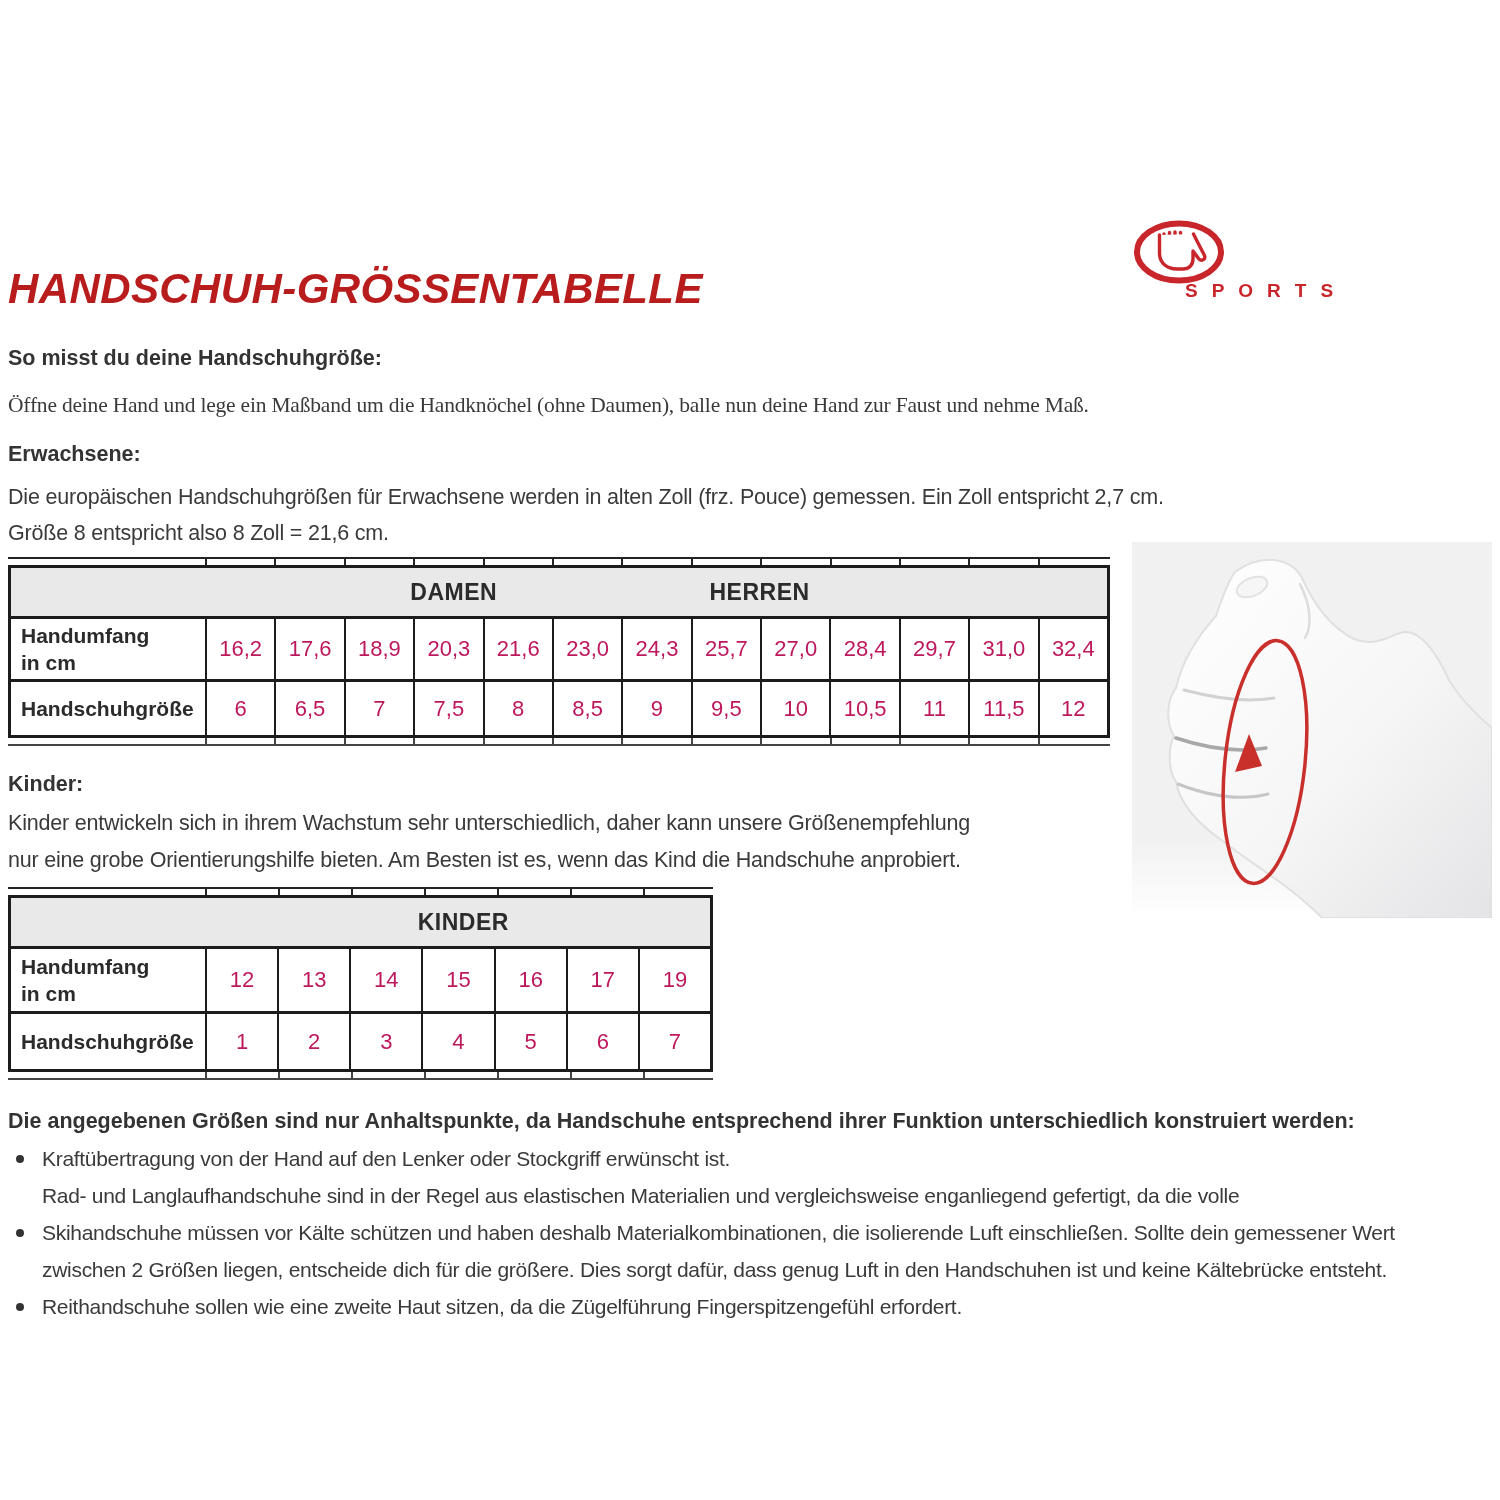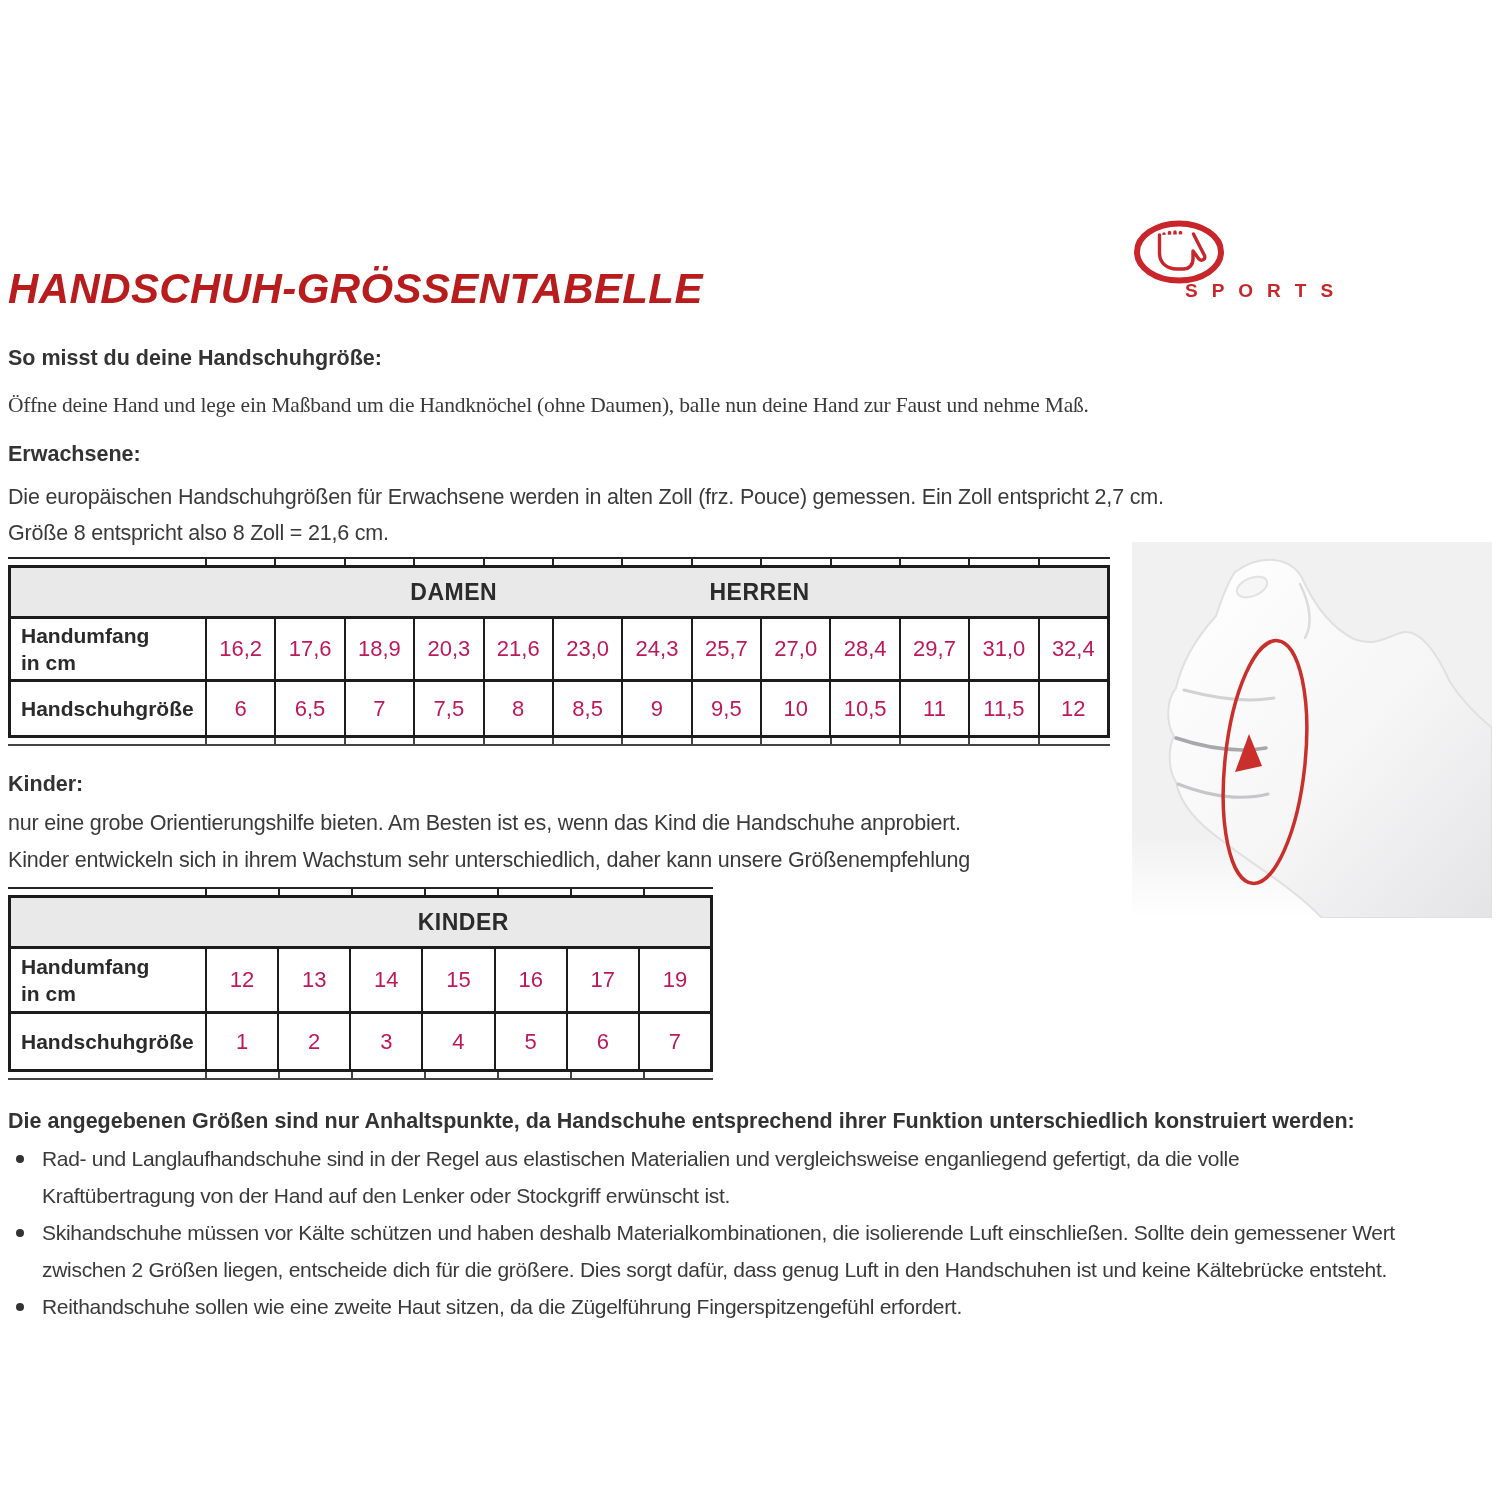--- a/index.html
+++ b/index.html
@@ -202,22 +202,22 @@
         <div class="cell">12</div>
       </div>
     </div>
     <div class="ruler bottom">
         <span class="ticks a"></span>
       </div>
   </div>
 
   <div class="bold-line kids-heading">Kinder:</div>
   <div class="kids-text">
+    <div>Kinder entwickeln sich in ihrem Wachstum sehr unterschiedlich, daher kann unsere Größenempfehlung</div>
     <div>nur eine grobe Orientierungshilfe bieten. Am Besten ist es, wenn das Kind die Handschuhe anprobiert.</div>
-    <div>Kinder entwickeln sich in ihrem Wachstum sehr unterschiedlich, daher kann unsere Größenempfehlung</div>
   </div>
 
   <div class="tablewrap kids" style="margin-top:8px;width:705px;">
     <div class="ruler top">
         <span class="ticks k"></span>
       </div>
     <div class="gtable kids-g">
       <div class="trow header">
         <span class="gh" style="left:64.7%">KINDER</span>
       </div>
@@ -246,22 +246,22 @@
       </div>
     </div>
     <div class="ruler bottom">
         <span class="ticks k"></span>
       </div>
   </div>
 
   <div class="bold-line notes-heading">Die angegebenen Größen sind nur Anhaltspunkte, da Handschuhe entsprechend ihrer Funktion unterschiedlich konstruiert werden:</div>
   <ul class="notes">
     <li>
+      <div>Kraftübertragung von der Hand auf den Lenker oder Stockgriff erwünscht ist.</div>
       <div>Rad- und Langlaufhandschuhe sind in der Regel aus elastischen Materialien und vergleichsweise enganliegend gefertigt, da die volle</div>
-      <div>Kraftübertragung von der Hand auf den Lenker oder Stockgriff erwünscht ist.</div>
     </li>
     <li>
       <div>Skihandschuhe müssen vor Kälte schützen und haben deshalb Materialkombinationen, die isolierende Luft einschließen. Sollte dein gemessener Wert</div>
       <div>zwischen 2 Größen liegen, entscheide dich für die größere. Dies sorgt dafür, dass genug Luft in den Handschuhen ist und keine Kältebrücke entsteht.</div>
     </li>
     <li>
       <div>Reithandschuhe sollen wie eine zweite Haut sitzen, da die Zügelführung Fingerspitzengefühl erfordert.</div>
     </li>
   </ul>
 

